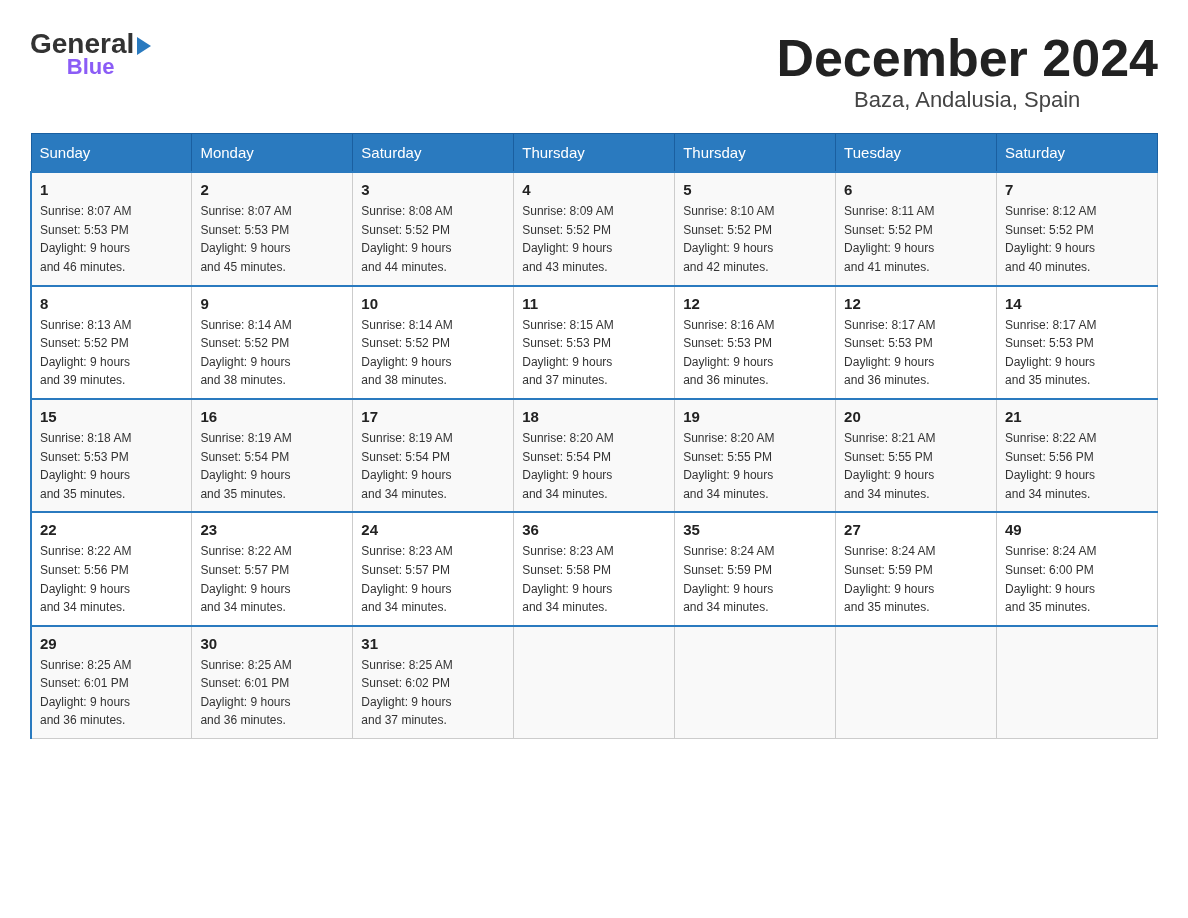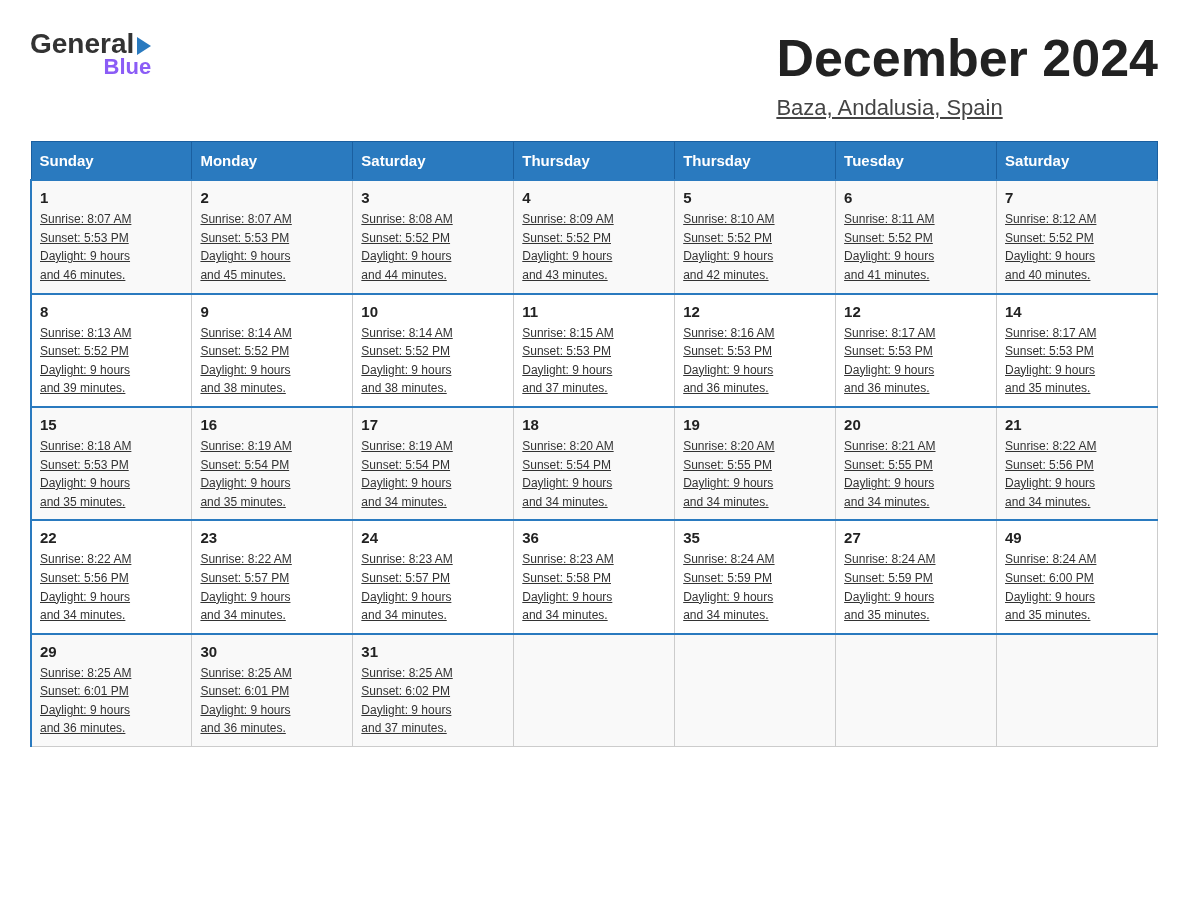--- a/index.html
+++ b/index.html
@@ -12,59 +12,58 @@
     }
     .header {
       display: flex;
       justify-content: space-between;
       align-items: flex-start;
       margin-bottom: 20px;
     }
     .logo {
       display: flex;
       flex-direction: column;
-      align-items: flex-end;
+      align-items: center;
     }
     .logo-text {
       font-size: 28px;
       font-weight: bold;
       color: #333;
       line-height: 1;
     }
     .logo-bottom {
       font-size: 22px;
       font-weight: bold;
       color: #8b5cf6;
       margin-top: -4px;
     }
     .title-block {
-      text-align: left;
+      text-align: center;
     }
     .main-title {
       font-size: 52px;
       font-weight: bold;
       color: #222;
       line-height: 1.1;
     }
     .subtitle {
       font-size: 22px;
       color: #444;
-      margin-top: 8px;
-      text-decoration: underline;
+      margin-top: 0;
     }
     table {
       width: 100%;
       border-collapse: collapse;
       table-layout: fixed;
     }
     thead tr th {
       background-color: #2a7abf;
       color: #ffffff;
       font-size: 15px;
-      font-weight: bold;
+      font-weight: normal;
       padding: 10px 8px;
       text-align: left;
       border: 1px solid #1a5fa0;
     }
     tbody tr td {
       vertical-align: top;
       padding: 8px;
       border: 1px solid #cccccc;
       font-size: 12.5px;
       color: #333;
@@ -77,21 +76,20 @@
     td .day-number {
       font-size: 15px;
       font-weight: bold;
       color: #222;
       margin-bottom: 4px;
     }
     td .day-info {
       font-size: 12px;
       color: #333;
       line-height: 1.55;
-      text-decoration: underline;
     }
     tbody tr td:first-child {
       border-left: 2px solid #2a7abf;
     }
     .week-row td {
       border-top: 2px solid #2a7abf;
     }
     td.empty {
       background: #ffffff;
     }

